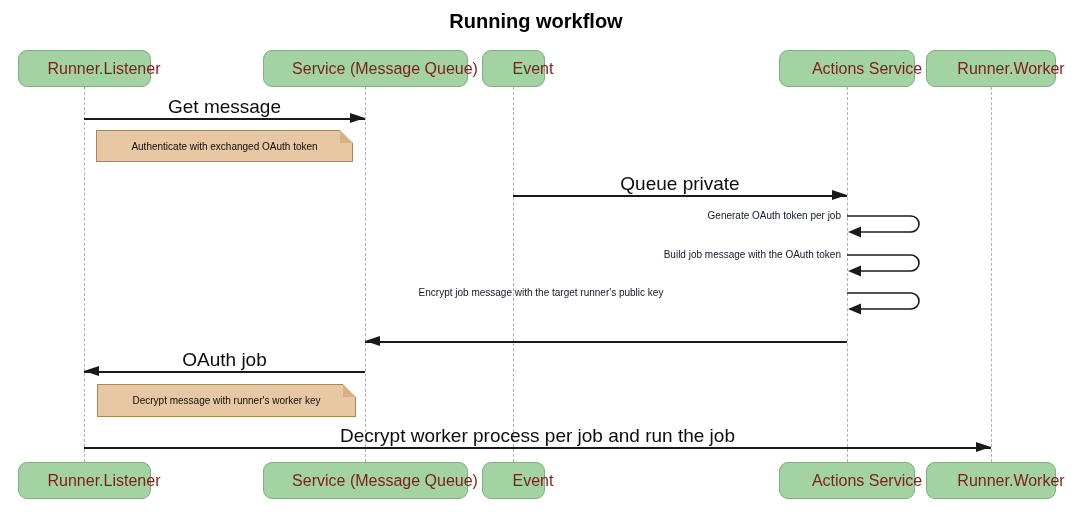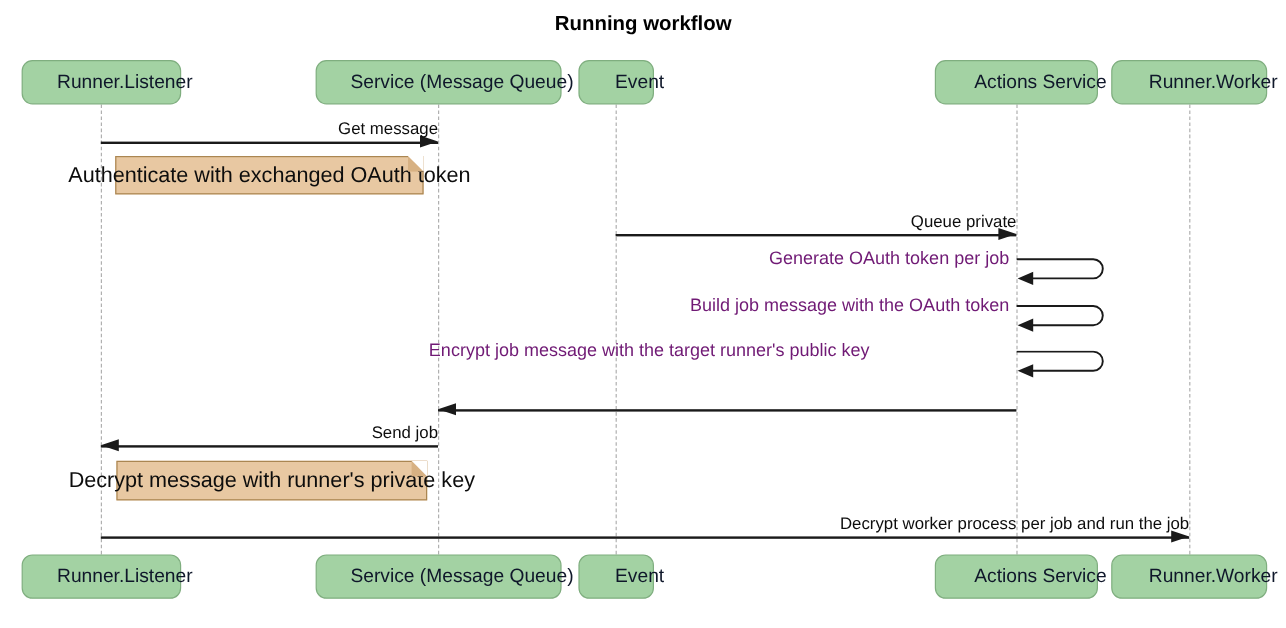--- a/index.html
+++ b/index.html
@@ -9,85 +9,85 @@
     height: 523px;
     background: #ffffff;
     font-family: "Liberation Sans", sans-serif;
     color: #111111;
     overflow: hidden;
   }
   .title {
     position: absolute;
     top: 10px; left: 0; width: 1072px;
     text-align: center;
-    font-size: 17px;
+    font-size: 20px;
     font-weight: bold;
     color: #000000;
   }
   .actor {
     position: absolute;
     height: 37px;
     background: var(--actor-fill);
     border: 1px solid var(--actor-border);
     border-radius: 9px;
     box-sizing: border-box;
     display: flex;
     align-items: center;
     justify-content: center;
     font-size: 16px;
-    color: #0f172a;
+    color: #7f1d1d;
     white-space: nowrap;
     padding-left: 40px;
   }
   .lifeline {
     position: absolute;
     width: 0;
     border-left: 1px dashed var(--lifeline);
   }
   .msg-line {
     position: absolute;
     height: 1.7px;
     background: var(--arrow);
   }
   .msg-label {
     position: absolute;
     height: 18px;
     line-height: 18px;
-    font-size: 14px;
-    text-align: right;
+    font-size: 19px;
+    text-align: center;
     white-space: nowrap;
     color: #0d0d0d;
   }
   .self-label {
     position: absolute;
     height: 18px;
     line-height: 18px;
-    font-size: 15px;
+    font-size: 10px;
     text-align: right;
     white-space: nowrap;
-    color: #701a75;
+    color: #0f172a;
   }
   .arrow-head {
     position: absolute;
     width: 0; height: 0;
     border-top: 5.5px solid transparent;
     border-bottom: 5.5px solid transparent;
   }
   .arrow-head.dir-right { border-left: 15px solid var(--arrow); }
   .arrow-head.dir-left  { border-right: 15px solid var(--arrow); }
   .self-loop { position: absolute; }
   .note {
     position: absolute;
     background: var(--note-fill);
     border: 1px solid var(--note-border);
     box-sizing: border-box;
     display: flex;
     align-items: center;
     justify-content: center;
-    font-size: 18px;
+    font-size: 10px;
     color: #0d0d0d;
     white-space: nowrap;
   }
   .note-fold {
     position: absolute;
     top: -1px; right: -1px;
     width: 0; height: 0;
     border-style: solid;
     border-width: 0 13px 13px 0;
     border-color: transparent #ffffff var(--note-fold) transparent;
@@ -135,21 +135,21 @@
     <div class="self-label" style="left: 241px; width: 600px; top: 246px; text-align: right;">Build job message with the OAuth token</div>
     <svg width="76" height="26" viewBox="0 0 76 26" class="self-loop" style="left: 847px; top: 292px;">
       <path d="M0,1 H64 A8,8 0 0 1 64,17 H13" fill="none" stroke="#1a1a1a" stroke-width="1.6"></path>
       <polygon points="1,17 14,11.5 14,22.5" fill="#1a1a1a"></polygon>
     </svg>
     <div class="self-label" style="left: 241px; width: 600px; top: 284px; text-align: center;">Encrypt job message with the target runner's public key</div>
     <div class="msg-line" style="left: 365px; width: 482px; top: 341px;"></div>
     <div class="arrow-head dir-left" style="top: 336.4px; left: 365px;"></div>
     <div class="msg-line" style="left: 84px; width: 281px; top: 371px;"></div>
     <div class="arrow-head dir-left" style="top: 366.4px; left: 84px;"></div>
-    <div class="msg-label" style="left: 84px; width: 281px; top: 351px;">Send job</div>
+    <div class="msg-label" style="left: 84px; width: 281px; top: 351px;">OAuth job</div>
     <div class="note" style="left: 97px; top: 384px; width: 259px; height: 33px;">
       <div class="note-fold"></div>
-      <span>Decrypt message with runner's private key</span>
+      <span>Decrypt message with runner's worker key</span>
     </div>
     <div class="msg-line" style="left: 84px; width: 907px; top: 447px;"></div>
     <div class="arrow-head dir-right" style="top: 442.4px; left: 976px;"></div>
     <div class="msg-label" style="left: 84px; width: 907px; top: 427px;">Decrypt worker process per job and run the job</div>
   </div>
 
 </body></html>

